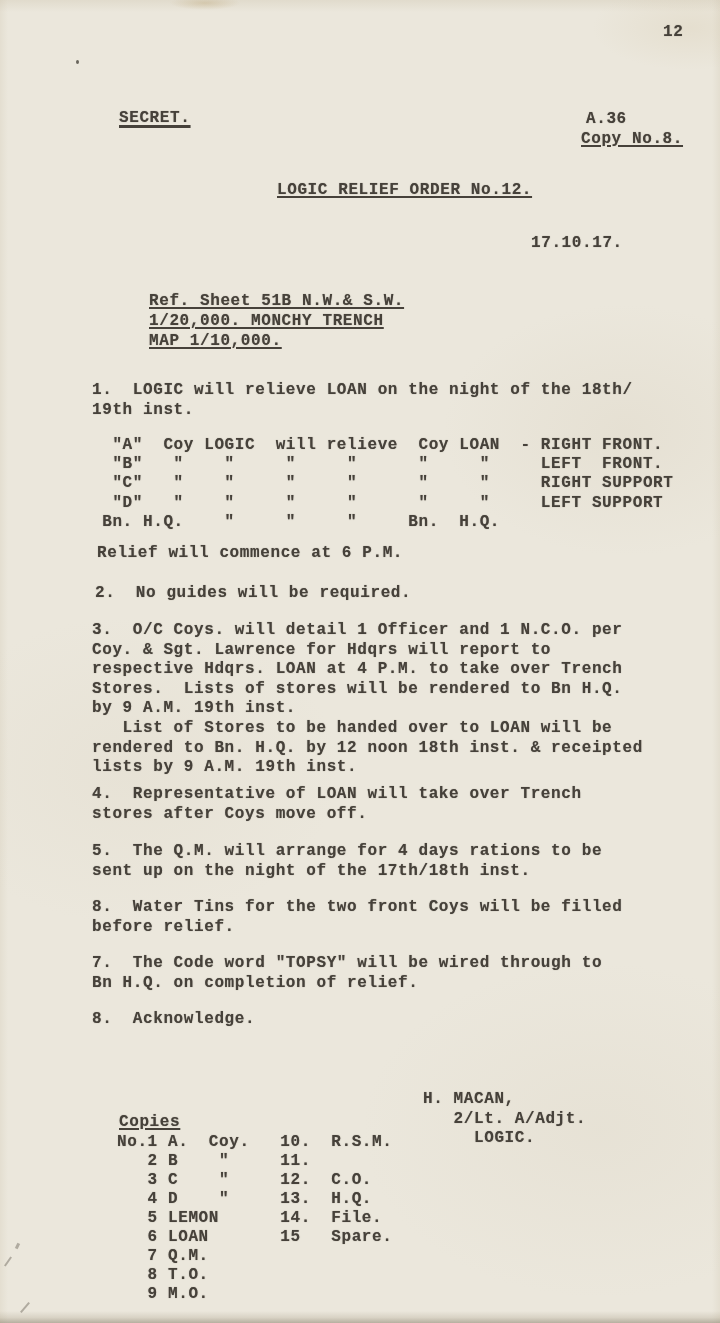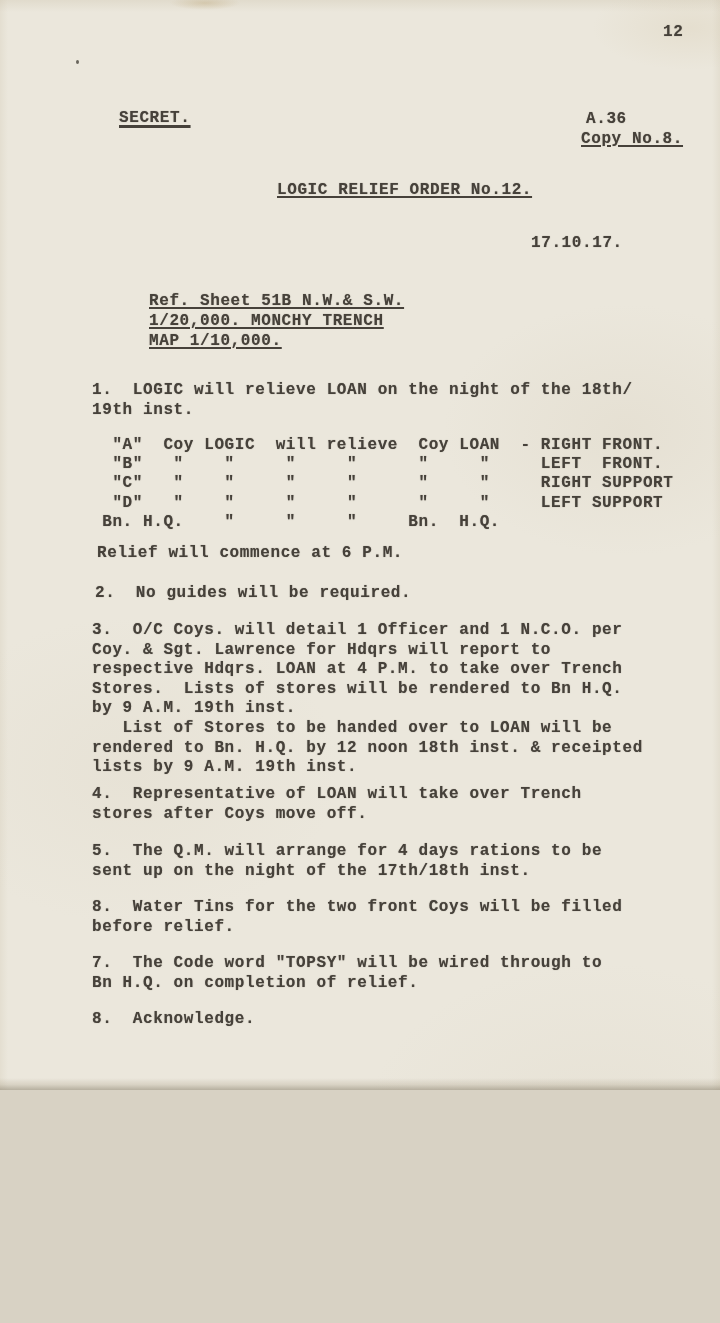--- a/index.html
+++ b/index.html
@@ -1,17 +1,17 @@
 <!DOCTYPE html>
 <html><head>
 <meta charset="utf-8">
 <style>
   html,body{margin:0;padding:0;background:#d8d2c4;}
   .paper{
-    position:relative;width:720px;height:1090px;overflow:hidden;
+    position:relative;width:720px;height:1323px;overflow:hidden;
     background-color:#ebe7dc;
     background-image:
       radial-gradient(50px 10px at 205px 3px, rgba(176,148,92,0.30), rgba(176,148,92,0) 70%),
       radial-gradient(140px 60px at 690px 28px, rgba(207,192,160,0.22), rgba(207,192,160,0) 70%),
       radial-gradient(260px 180px at 625px 430px, rgba(215,206,187,0.28), rgba(215,206,187,0) 70%),
       radial-gradient(300px 220px at 130px 770px, rgba(217,209,191,0.22), rgba(217,209,191,0) 70%),
       radial-gradient(340px 240px at 600px 1130px, rgba(215,207,189,0.22), rgba(215,207,189,0) 70%),
       linear-gradient(to bottom, rgba(201,191,168,0.30) 0, rgba(201,191,168,0) 12px),
       linear-gradient(to right, rgba(201,191,168,0.22) 0, rgba(201,191,168,0) 8px),
       linear-gradient(to left, rgba(201,191,168,0.22) 0, rgba(201,191,168,0) 8px);
@@ -89,22 +89,31 @@
 
   <div class="t" style="left:92px;top:954px;">7.  The Code word "TOPSY" will be wired through to
 Bn H.Q. on completion of relief.</div>
 
   <div class="t" style="left:92px;top:1010px;">8.  Acknowledge.</div>
 
   <div class="t" style="left:423px;top:1074px;margin-top:16px;">H. MACAN,
    2/Lt. A/Adjt.
      LOGIC.</div>
 
-  <div class="t u" style="left:119px;top:1113px;">Lists</div>
+  <div class="t u" style="left:119px;top:1113px;">Copies</div>
 
+  <div class="t lh19" style="left:117px;top:1133px;">No.1 A.  Coy.   10.  R.S.M.
+   2 B    "     11.
+   3 C    "     12.  C.O.
+   4 D    "     13.  H.Q.
+   5 LEMON      14.  File.
+   6 LOAN       15   Spare.
+   7 Q.M.
+   8 T.O.
+   9 M.O.</div>
 
   <div class="speck" style="left:76px;top:60px;width:3px;height:4px;"></div>
   <div class="pencil" style="left:16px;top:1243px;width:3px;height:6px;transform:rotate(25deg);"></div>
   <div class="pencil" style="left:7px;top:1256px;width:2px;height:11px;transform:rotate(35deg);"></div>
   <div class="pencil" style="left:24px;top:1301px;width:2px;height:13px;transform:rotate(40deg);"></div>
   <div class="bottom-edge"></div>
 
 </div>
 
 </body></html>

